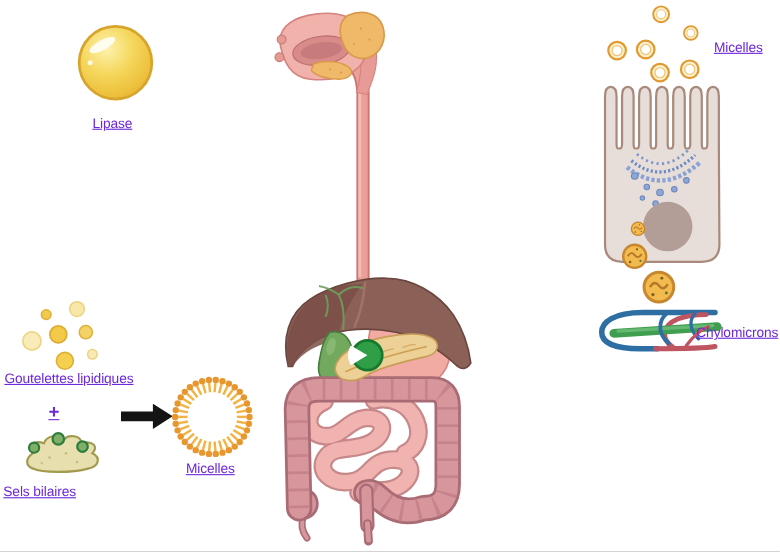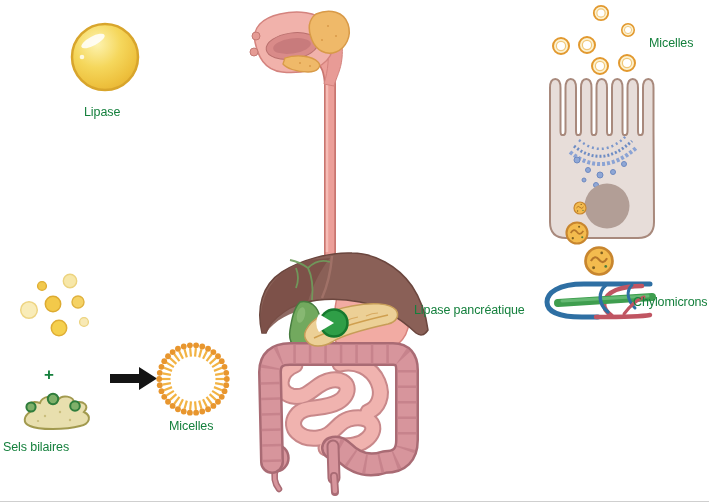--- a/index.html
+++ b/index.html
@@ -4,21 +4,21 @@
 <style>
   html,body{margin:0;padding:0;}
   #stage{
     position:relative;width:709px;height:502px;background:#ffffff;overflow:hidden;
     font-family:"Liberation Sans",sans-serif;color:#1d1d1f;
     border-bottom:1px solid #cfcfcf;box-sizing:border-box;
   }
   #art{position:absolute;left:0;top:0;}
   .lbl{
     position:absolute;font-size:12.5px;font-weight:500;letter-spacing:-0.1px;
-    color:#15803d;white-space:nowrap;
+    color:#6d28d9;white-space:nowrap;text-decoration:underline;
   }
   .plus{font-size:17px;font-weight:700;}
 </style>
 </head>
 <body>
 
 <div id="stage">
 
 <svg id="art" width="709" height="502" viewBox="0 0 709 502">
 
@@ -278,20 +278,20 @@
     <path d="M596,317 C620,317 640,317 650,315 M612,316 C600,308 602,296 616,290 C624,287 634,286 642,286" fill="none" stroke="#c05562" stroke-width="4.5" stroke-linecap="round"></path>
     <path d="M558,303 L652,297" fill="none" stroke="#3f9e4f" stroke-width="8" stroke-linecap="round"></path>
     <path d="M562,301 L648,296" fill="none" stroke="#65b973" stroke-width="3" stroke-linecap="round"></path>
     <path d="M606,285 C598,292 598,304 608,312" fill="none" stroke="#2e6fa3" stroke-width="3.5" stroke-linecap="round"></path>
     <path d="M632,285 C626,291 627,300 635,308" fill="none" stroke="#2e6fa3" stroke-width="3" stroke-linecap="round"></path>
     <path d="M624,314 C630,306 636,300 644,297" fill="none" stroke="#c05562" stroke-width="3" stroke-linecap="round"></path>
   </g>
 </svg>
 
 <div class="lbl" style="left:84px;top:105px;">Lipase</div>
+<div class="lbl" style="left:4px;top:337px;">Goutelettes lipidiques</div>
 <div class="lbl plus" style="left:44px;top:365px;">+</div>
 <div class="lbl" style="left:3px;top:440px;text-align:center;">Sels bilaires</div>
 <div class="lbl" style="left:169px;top:419px;">Micelles</div>
-<div class="lbl" style="left:414px;top:303px;">Lipase pancréatique</div>
 <div class="lbl" style="left:649px;top:36px;">Micelles</div>
 <div class="lbl" style="left:633px;top:251px;margin-top:44px;">Chylomicrons</div>
 
 </div>
 
 </body></html>

